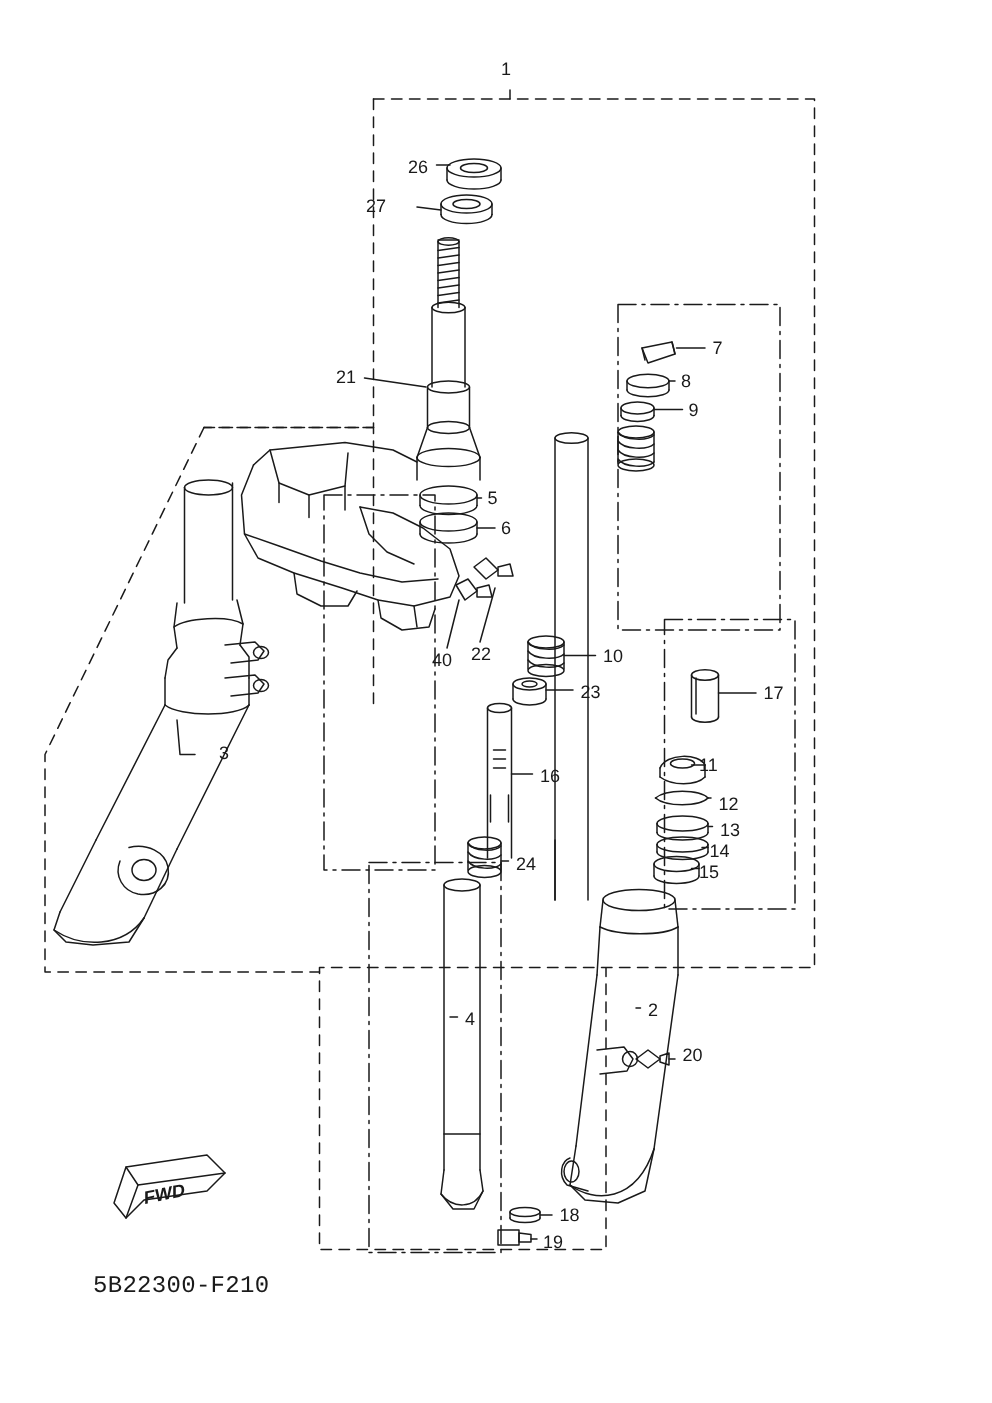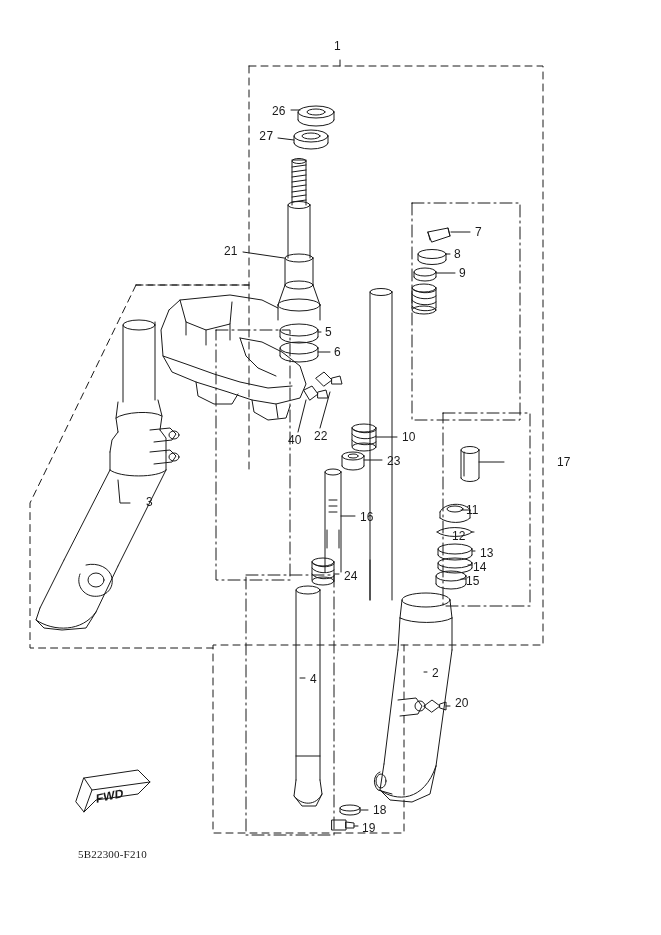--- a/index.html
+++ b/index.html
@@ -27,24 +27,24 @@
   .callout {
     position: absolute;
     font-family: "Liberation Sans", sans-serif;
     font-size: 12px;
     color: #1a1a1a;
     white-space: nowrap;
     line-height: 12px;
   }
   .partcode {
     position: absolute;
-    left: 78px;
+    left: 62px;
     top: 848px;
-    font-family: Liberation Serif, serif;
-    font-size: 11px;
+    font-family: Liberation Mono, monospace;
+    font-size: 16px;
     color: #1a1a1a;
     letter-spacing: 0.2px;
   }
   .fwd-label {
     position: absolute;
     left: 96px;
     top: 789px;
     font-family: "Liberation Sans", sans-serif;
     font-size: 12px;
     font-weight: bold;
@@ -392,35 +392,35 @@
         <path d="M84 778 L92 790 L84 812"></path>
         <path d="M92 790 L150 782"></path>
       </g>
 
       <path d="M340 60 L340 66"></path>
     </g>
   </svg>
 
   <div class="callout" style="left:334px; top:40px;">1</div>
   <div class="callout" style="left:272px; top:105px;">26</div>
-  <div class="callout" style="left:259px; top:131px;font-family:Liberation Mono, monospace;">27</div>
+  <div class="callout" style="left:244px; top:131px;">27</div>
   <div class="callout" style="left:475px; top:226px;">7</div>
   <div class="callout" style="left:454px; top:248px;">8</div>
   <div class="callout" style="left:459px; top:267px;">9</div>
   <div class="callout" style="left:224px; top:245px;">21</div>
   <div class="callout" style="left:325px; top:326px;">5</div>
   <div class="callout" style="left:334px; top:346px;">6</div>
   <div class="callout" style="left:288px; top:434px;">40</div>
   <div class="callout" style="left:314px; top:430px;">22</div>
   <div class="callout" style="left:402px; top:431px;">10</div>
-  <div class="callout" style="left:509px; top:456px;margin-left:48px;">17</div>
+  <div class="callout" style="left:509px; top:456px;">17</div>
   <div class="callout" style="left:387px; top:455px;">23</div>
   <div class="callout" style="left:146px; top:496px;">3</div>
   <div class="callout" style="left:466px; top:504px;text-align:center;">11</div>
-  <div class="callout" style="left:452px; top:530px;">12</div>
+  <div class="callout" style="left:479px; top:530px;">12</div>
   <div class="callout" style="left:480px; top:547px;">13</div>
   <div class="callout" style="left:473px; top:561px;">14</div>
   <div class="callout" style="left:466px; top:575px;">15</div>
   <div class="callout" style="left:360px; top:511px;">16</div>
   <div class="callout" style="left:344px; top:570px;">24</div>
   <div class="callout" style="left:432px; top:667px;">2</div>
   <div class="callout" style="left:310px; top:673px;">4</div>
   <div class="callout" style="left:455px; top:697px;">20</div>
   <div class="callout" style="left:373px; top:804px;">18</div>
   <div class="callout" style="left:362px; top:822px;">19</div>

